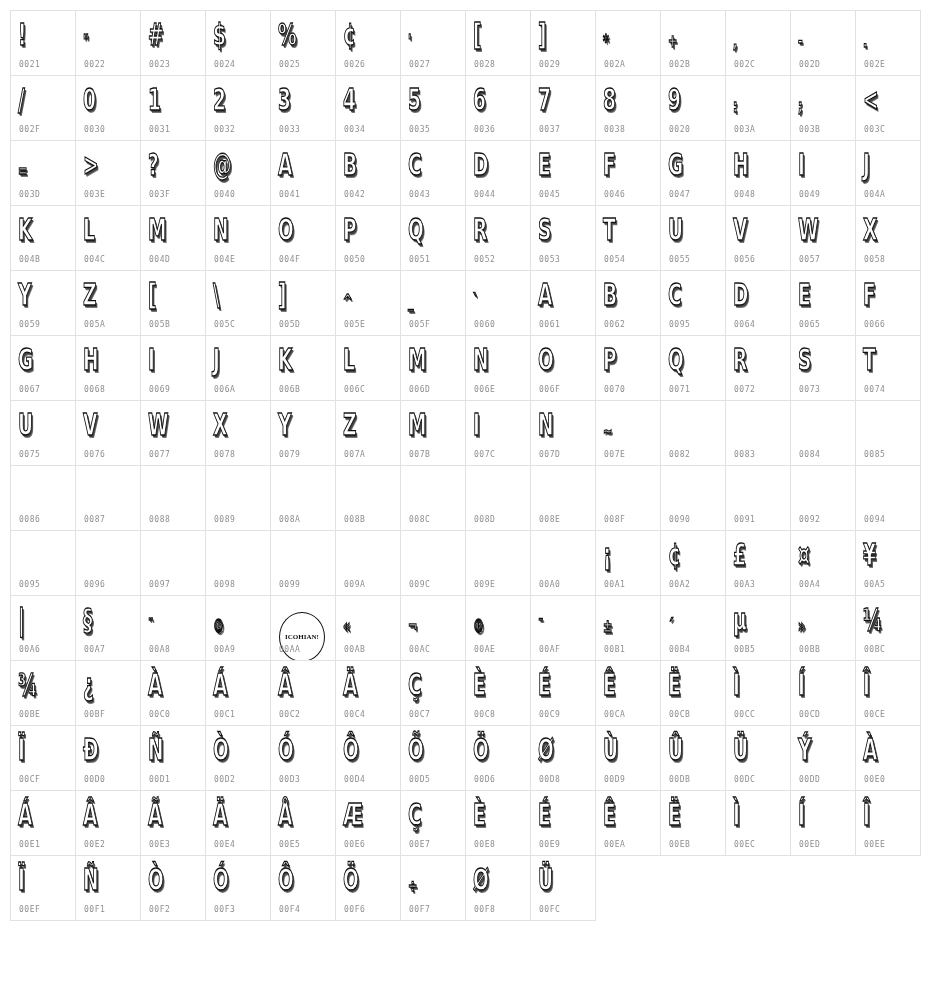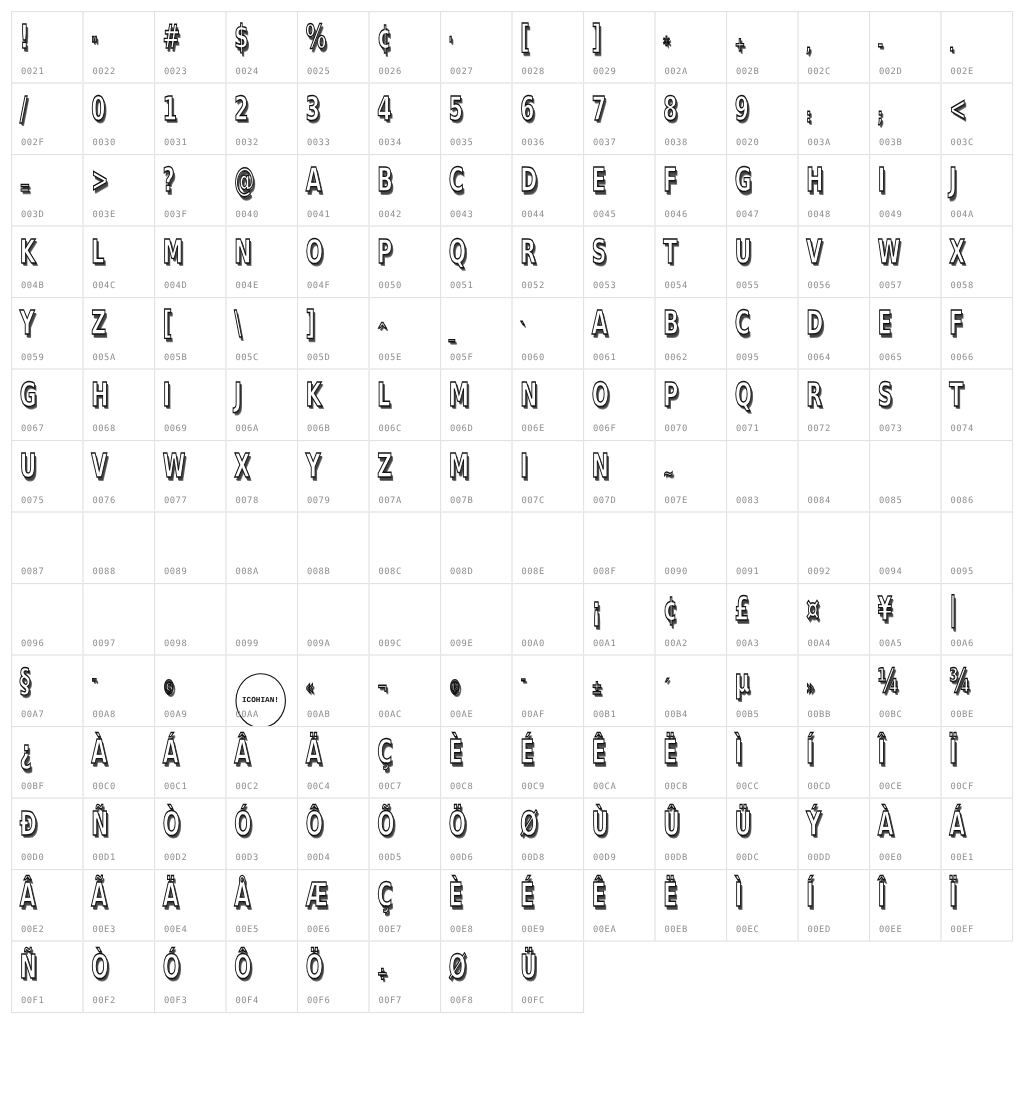--- a/index.html
+++ b/index.html
@@ -29,21 +29,21 @@
     transform-origin: left top;
     -webkit-text-stroke: 1.3px #111;
     text-shadow: 2px 2px 0 #444, 3px 3px 0 #777;
     white-space: nowrap;
   }
   .glyph.small { font-size: 18px; top: 12px; }
   .glyph.badge {
     font-size: 7px; line-height: 12px; top: 16px; left: 8px;
     transform: none; -webkit-text-stroke: 0; color: #111; text-shadow: none;
     border: 1.5px solid #111; border-radius: 50%; padding: 18px 5px;
-    font-family: Liberation Mono, monospace; font-weight: bold;
+    font-family: Liberation Serif, serif; font-weight: bold;
   }
   .code {
     position: absolute; left: 8px; top: 49px;
     font-family: "DejaVu Sans Mono", monospace;
     font-size: 8px; letter-spacing: 0.5px;
     color: #8f8f8f;
   }
 </style>
 </head>
 <body>
@@ -420,20 +420,24 @@
     <div class="cell">
       <span class="glyph">N</span>
       <span class="code">007D</span>
     </div>
     <div class="cell">
       <span class="glyph small">~</span>
       <span class="code">007E</span>
     </div>
     <div class="cell">
       <span class="glyph"></span>
+      <span class="code">0082</span>
+    </div>
+    <div class="cell">
+      <span class="glyph"></span>
       <span class="code">0083</span>
     </div>
     <div class="cell">
       <span class="glyph"></span>
       <span class="code">0084</span>
     </div>
     <div class="cell">
       <span class="glyph"></span>
       <span class="code">0085</span>
     </div>

